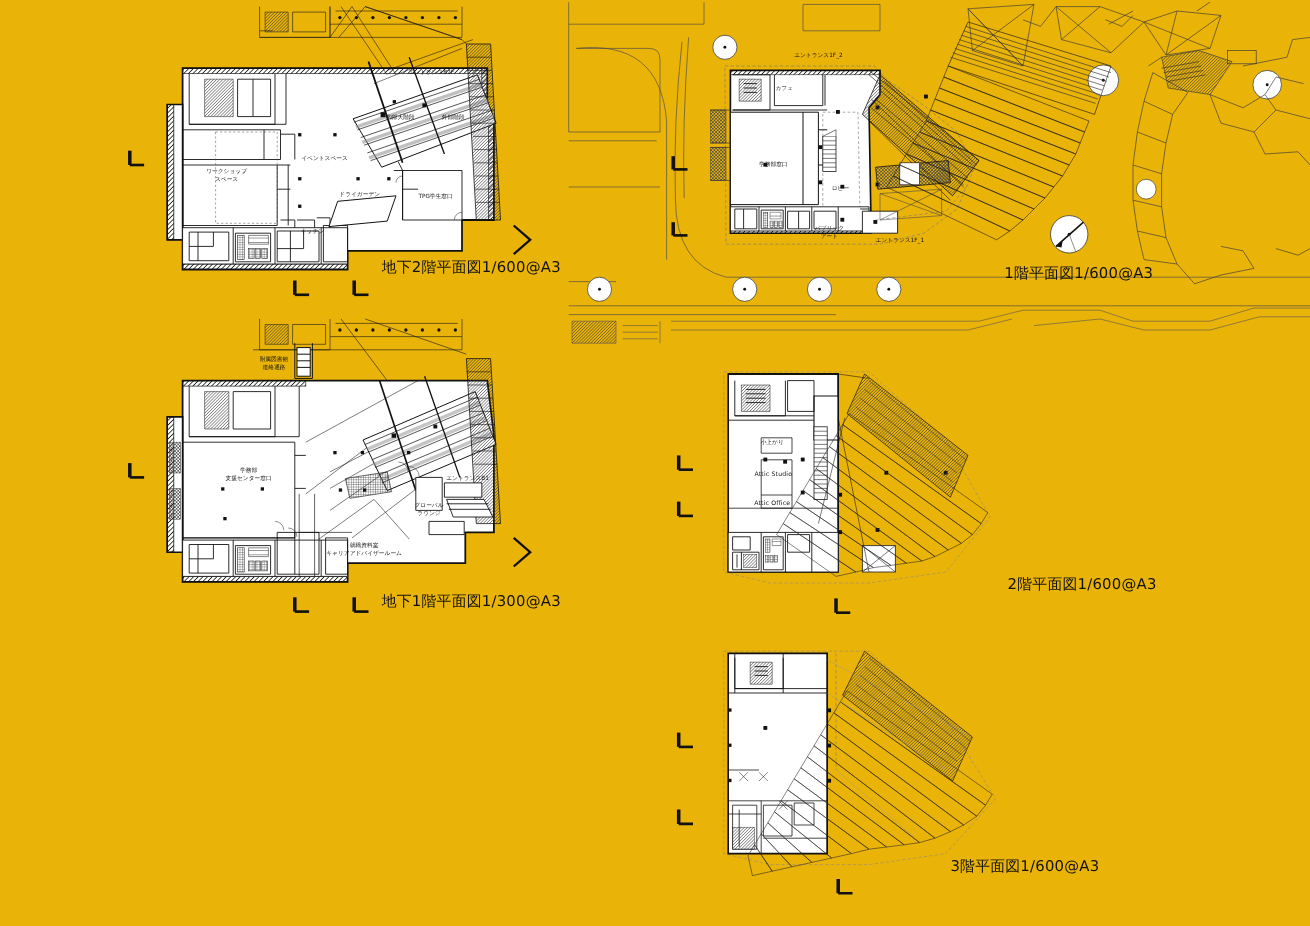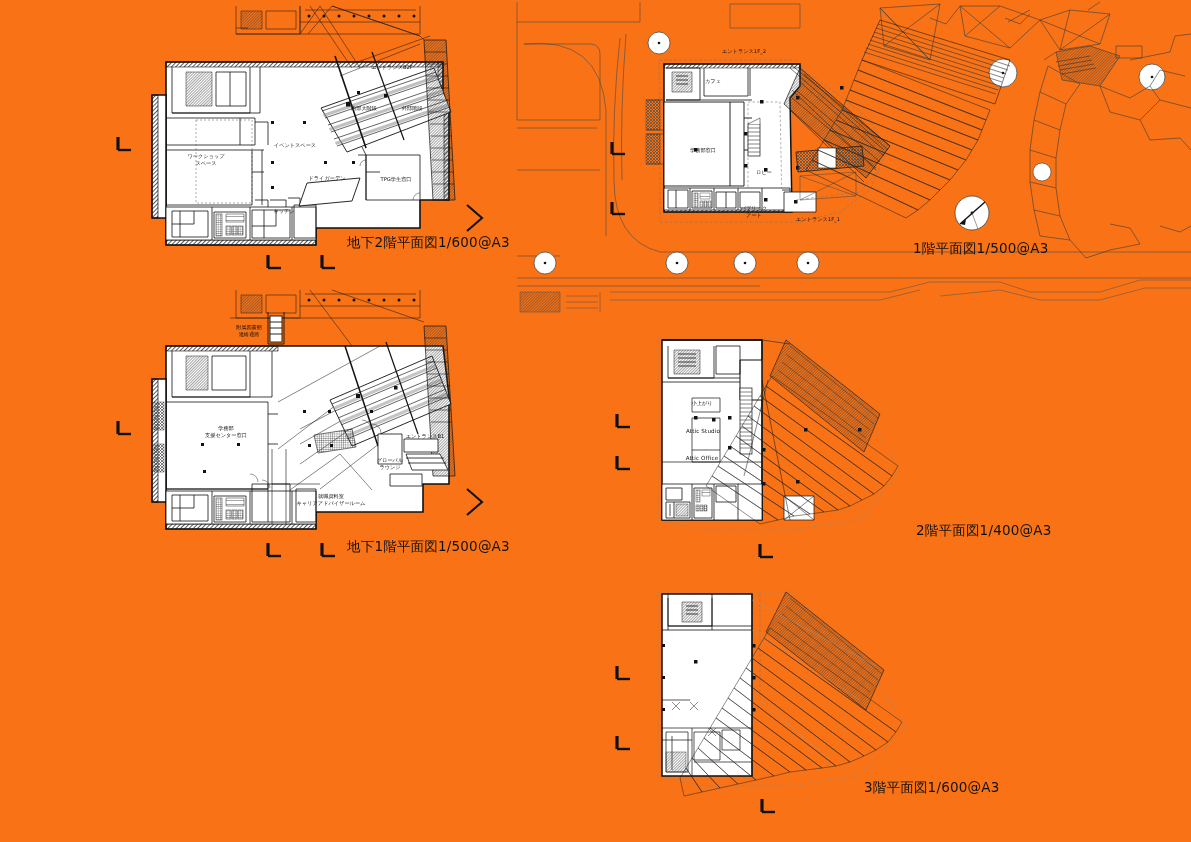--- a/index.html
+++ b/index.html
@@ -2,21 +2,21 @@
 <html><head>
 <meta charset="utf-8">
 <title>Architectural Floor Plan Sheet</title>
 <style>
   html,body{margin:0;padding:0;background:#ffffff;}
   body{
     width:1191px;height:842px;position:relative;overflow:hidden;
     font-family:"Liberation Sans","DejaVu Sans",sans-serif;
     color:#111;
   }
-  .sheet{position:absolute;inset:0;background:#f97316;}
+  .sheet{position:absolute;inset:0;background:#eab308;}
   .caption{
     position:absolute;
     font-size:13.5px;
     letter-spacing:0.2px;
     color:#111;
     white-space:nowrap;
     font-family:"DejaVu Sans","Liberation Sans",sans-serif;
   }
   .roomlabel{
     position:absolute;
@@ -968,18 +968,18 @@
 <div class="roomlabel" style="left:764px;top:172px;">ロビー</div>
 <div class="roomlabel" style="left:754px;top:212px;white-space:pre;">パブリック
 アート</div>
 <div class="roomlabel" style="left:818px;top:219px;">エントランス1F_1</div>
 
 <div class="roomlabel" style="left:702px;top:403px;">小上がり</div>
 <div class="roomlabel en" style="left:703px;top:432px;">Attic Studio</div>
 <div class="roomlabel en" style="left:702px;top:459px;">Attic Office</div>
 
 <div class="caption" style="left:347px;top:234px;">地下2階平面図1/600@A3</div>
-<div class="caption" style="left:347px;top:538px;">地下1階平面図1/500@A3</div>
-<div class="caption" style="left:913px;top:240px;">1階平面図1/500@A3</div>
-<div class="caption" style="left:916px;top:522px;">2階平面図1/400@A3</div>
+<div class="caption" style="left:347px;top:538px;">地下1階平面図1/300@A3</div>
+<div class="caption" style="left:913px;top:240px;">1階平面図1/600@A3</div>
+<div class="caption" style="left:916px;top:522px;">2階平面図1/600@A3</div>
 <div class="caption" style="left:864px;top:779px;">3階平面図1/600@A3</div>
 
 </div>
 
 </body></html>

